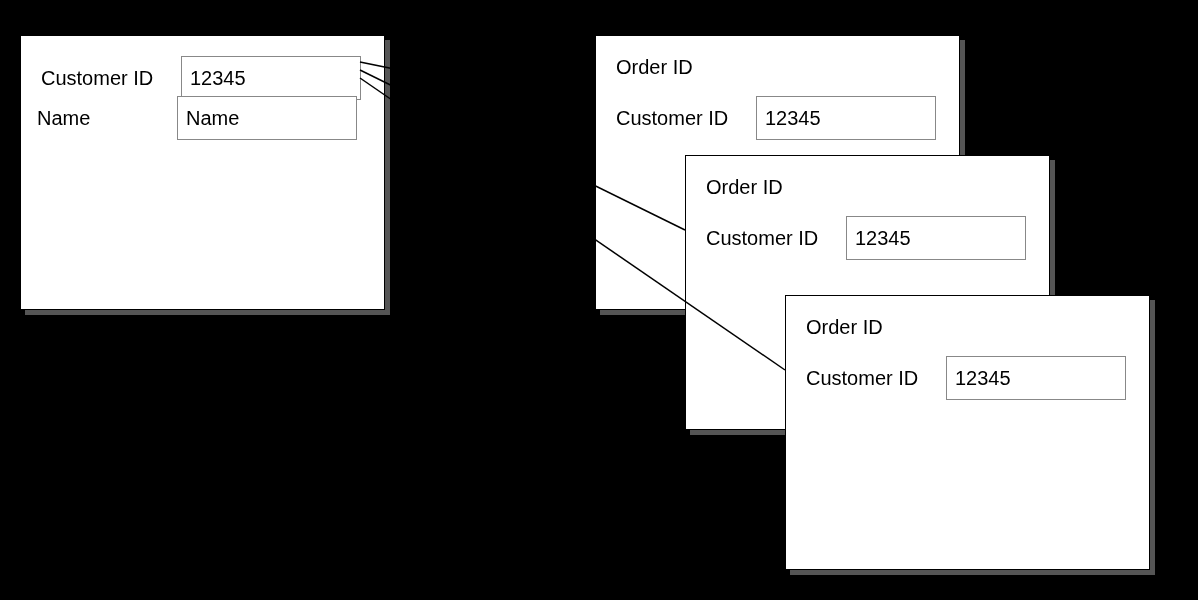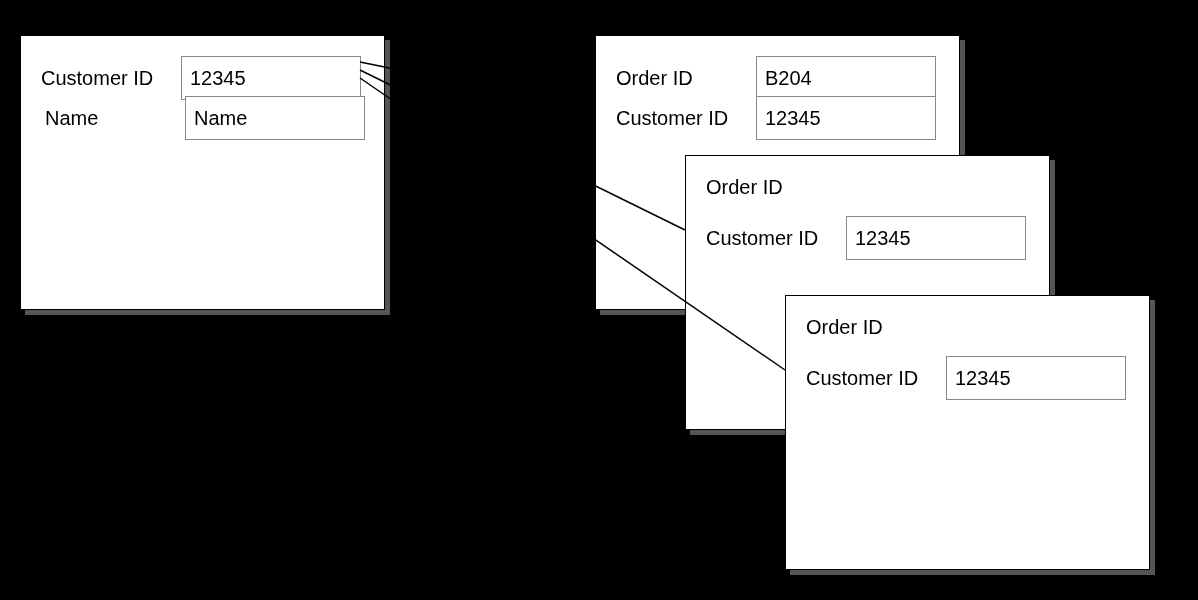--- a/index.html
+++ b/index.html
@@ -54,32 +54,31 @@
 </head>
 <body>
 
 <div class="shadow" style="left:25px; top:40px; width:365px; height:275px;"></div>
 
 <div class="card" style="left:20px; top:35px; width:365px; height:275px;">
   <div class="field-row" style="left:20px; top:20px;">
     <div class="field-label" style="width:130px;">Customer ID</div>
     <div class="field-value">12345</div>
   </div>
-  <div class="field-row" style="left:24px; top:60px;">
+  <div class="field-row" style="left:16px; top:60px;">
     <div class="field-label" style="width:130px;">Name</div>
     <div class="field-value">Name</div>
   </div>
 </div>
 
 <div class="shadow" style="left:600px; top:40px; width:365px; height:275px;"></div>
 
 <div class="card" style="left:595px; top:35px; width:365px; height:275px;">
   <div class="field-row" style="left:20px; top:20px;">
     <div class="field-label" style="width:130px;">Order ID</div>
-    <div class="field-value">B204</div>
   </div>
   <div class="field-row" style="left:20px; top:60px;">
     <div class="field-label" style="width:130px;">Customer ID</div>
     <div class="field-value">12345</div>
   </div>
 </div>
 
 <div class="shadow" style="left:690px; top:160px; width:365px; height:275px;"></div>
 
 <div class="card" style="left:685px; top:155px; width:365px; height:275px;">

